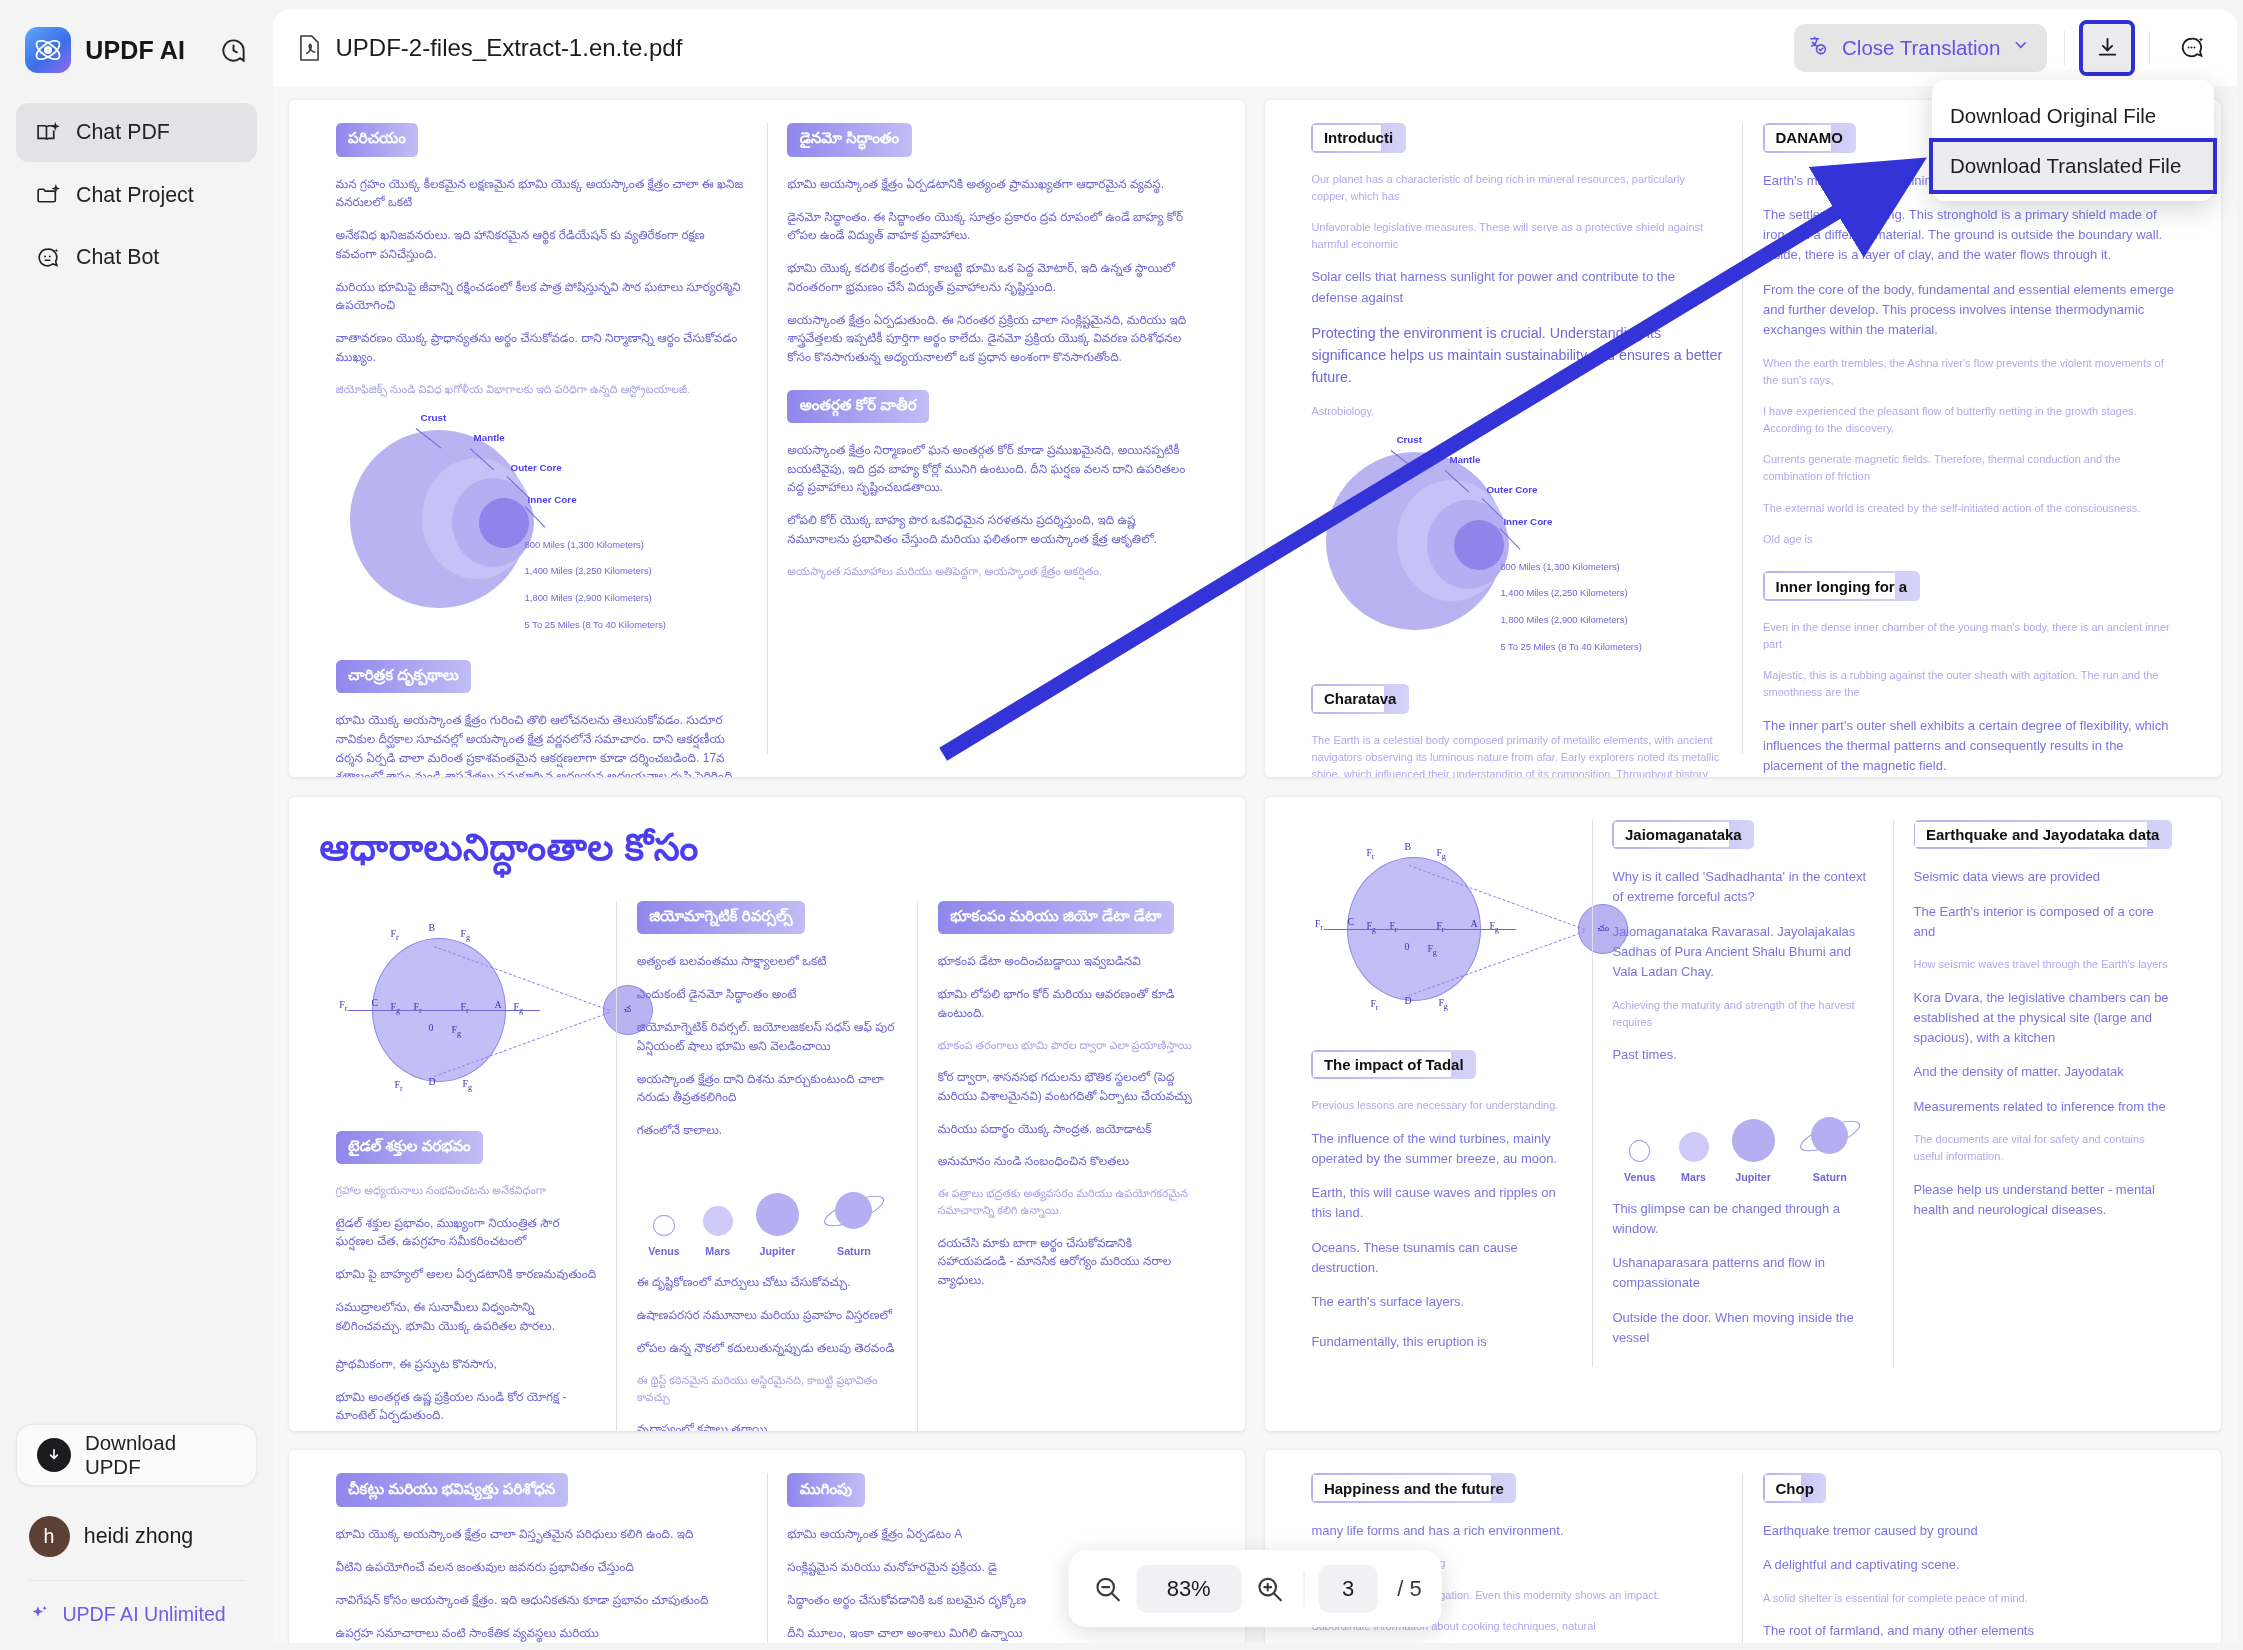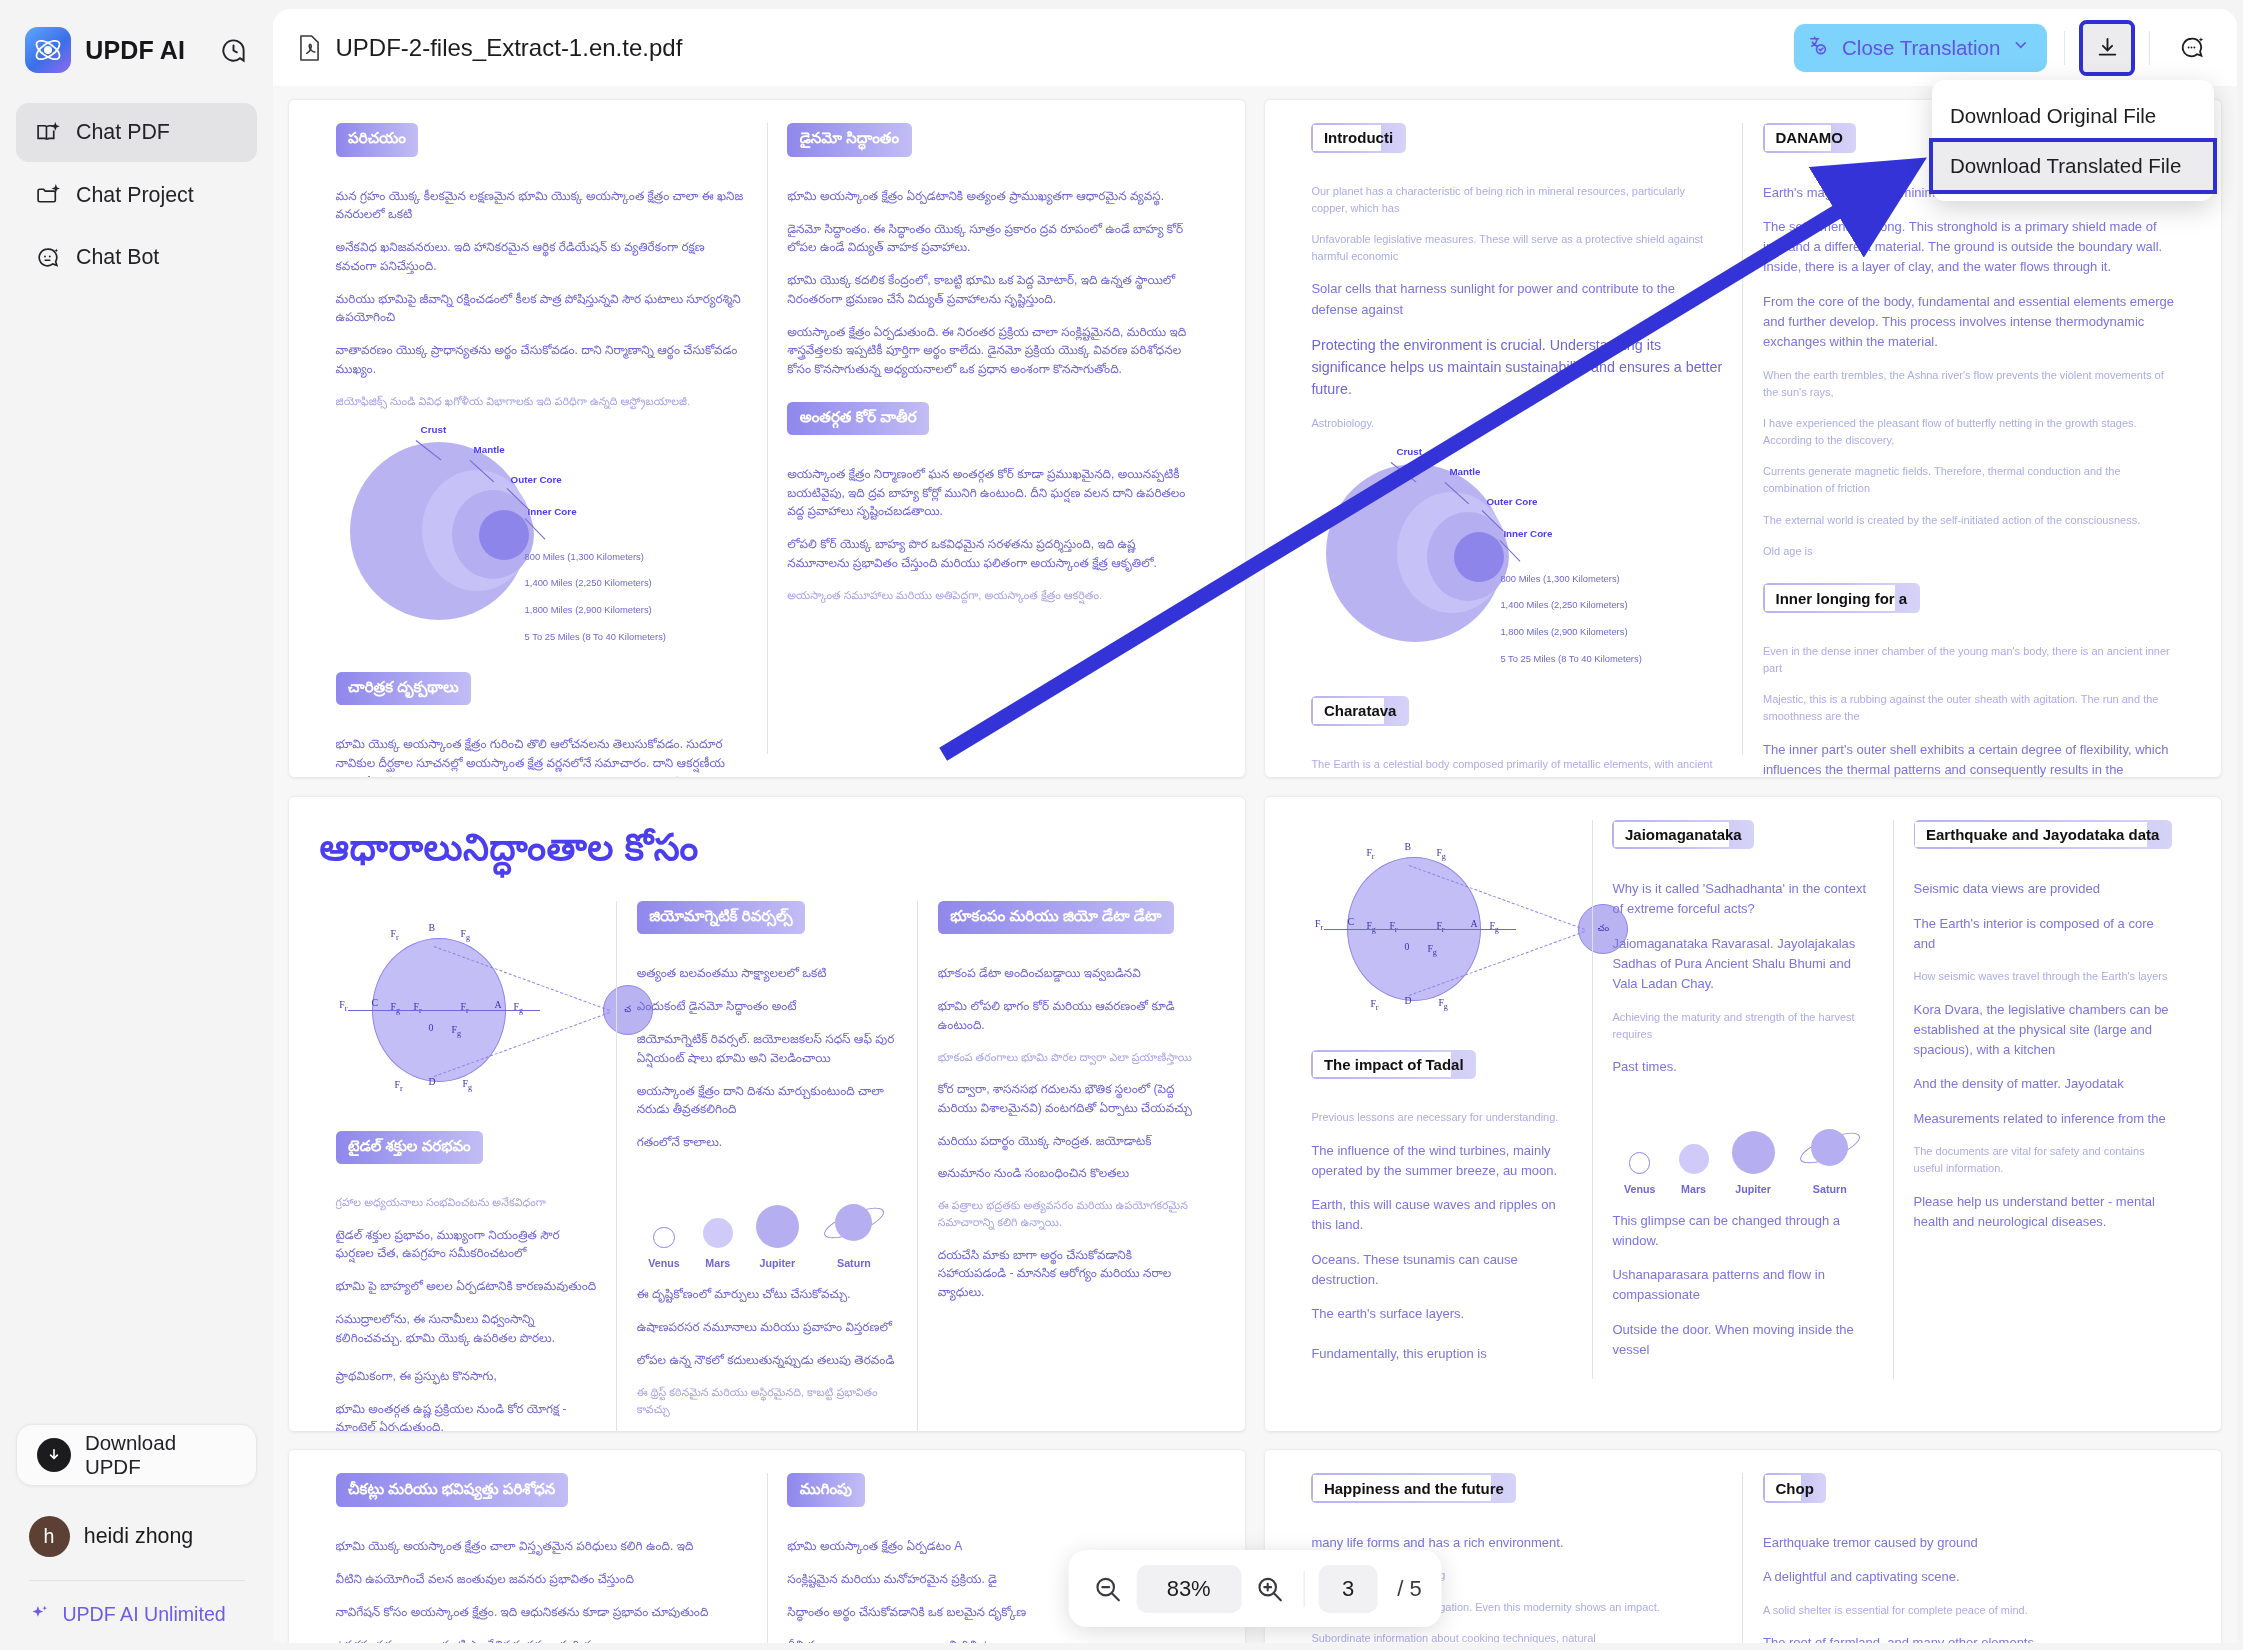--- a/index.html
+++ b/index.html
@@ -63,21 +63,21 @@
     height: 77px; display: flex; align-items: center; padding: 0 21.4px 0 23px;
     position: relative; z-index: 30; background:#fff;
   }
   .doc-title { display:flex; align-items:center; gap: 12.5px; }
   .pdf-ico { width:27px; height:30px; flex:0 0 auto; }
   .doc-name { font-size: 24px; color:#1c1c1e; }
 
   .top-right { margin-left:auto; display:flex; align-items:center; gap: 7.1px; }
   .close-trans {
     display:flex; align-items:center; gap: 10.7px;
-    background:#7dd3fc; color:#6252e8; border-radius: 10.7px;
+    background:#e5e5e5; color:#6252e8; border-radius: 10.7px;
     height: 48px; padding: 0 16px 0 14.3px; font-size: 20.5px; cursor:pointer;
   }
   .sep { width:0.9px; height:34px; background:#e6e6e9; margin: 0 10.7px; }
   .icon-btn {
     width: 48px; height: 48px; border-radius: 9.8px;
     display:flex; align-items:center; justify-content:center; cursor:pointer;
   }
   .icon-btn.pressed { background:#ececef; }
   .focus-ring { outline: 4.5px solid #2f2fd4; outline-offset: 0.9px; border-radius: 3.6px; }
 
@@ -105,21 +105,21 @@
   .pdf-page.h1 { height: 677px; }
   .pdf-page.h2 { height: 634px; }
   .pdf-page.h3 { height: 232px; }
 
   .cols { display:flex; height:100%; }
   .col { flex:1 1 0; padding: 0 19.6px; position:relative; }
   .col.bl { border-left: 0.9px solid #dfe0ea; }
 
   .tag {
     display:inline-block; background: linear-gradient(90deg,#8f87ec,#c2bdf5);
-    color:#fff; font-size: 15px; font-weight:600; padding: 6.2px 12.5px; border-radius:5.3px; margin-bottom: 30px;
+    color:#fff; font-size: 15px; font-weight:600; padding: 6.2px 12.5px; border-radius:5.3px; margin-bottom: 18px;
   }
   .tag.en {
     background: linear-gradient(90deg,#b7b1f2,#d6d3f8);
     color:#111; position:relative;
   }
   .tag.en::after{
     content:""; position:absolute; left:1.8px; top:1.8px; bottom:1.8px; right:25px;
     background:#fff; z-index:0;
   }
   .tag.en span { position:relative; z-index:1; }

